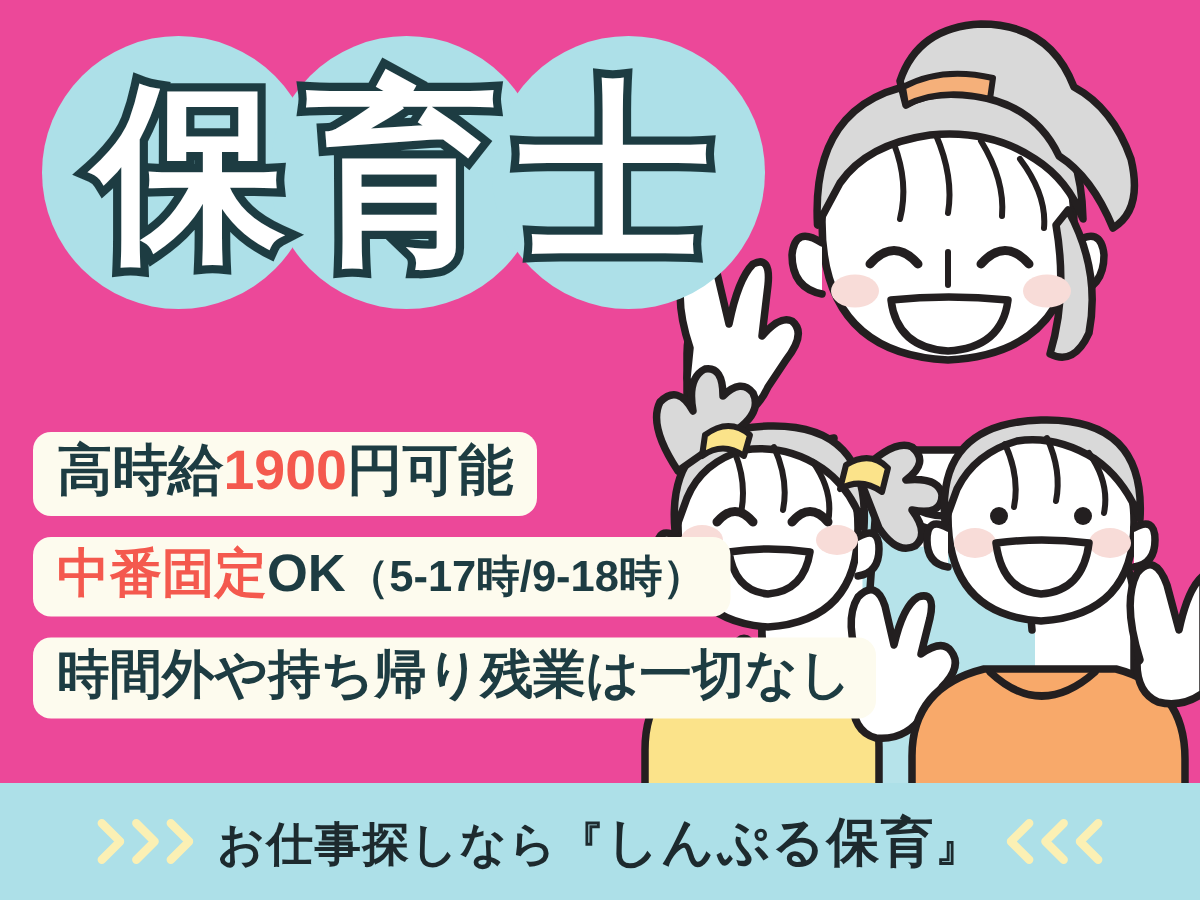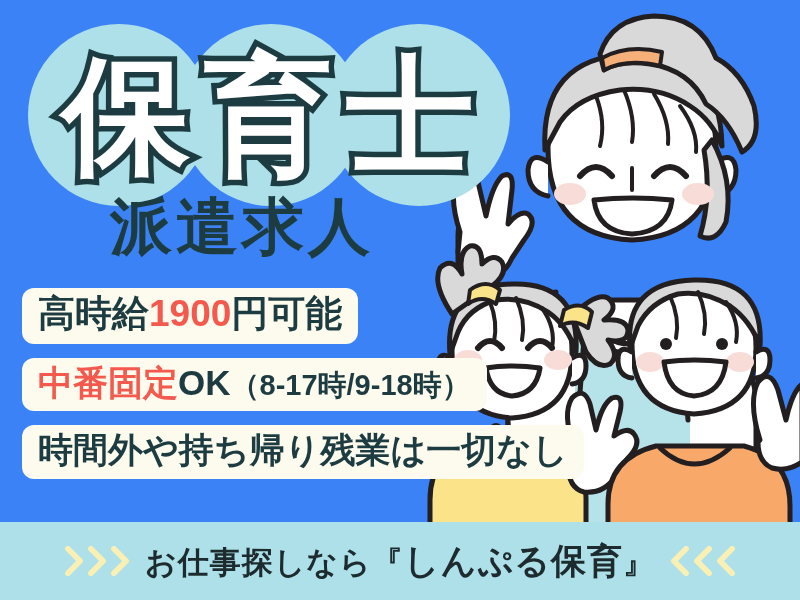--- a/index.html
+++ b/index.html
@@ -117,21 +117,21 @@
     font-weight: 700;
     color: #1d2a2e;
     letter-spacing: 1px;
     white-space: nowrap;
   }
   .bar-text .brand { font-size: 35px; }
 </style>
 </head>
 <body>
 
-<div id="banner" style="background: #3b82f6;">
+<div id="banner" style="background: #ec4899;">
 
   <svg class="art" viewBox="0 0 800 600" xmlns="http://www.w3.org/2000/svg">
     <defs>
       <clipPath id="frameClip">
           <rect x="0" y="0" width="800" height="600"></rect>
         </clipPath>
     </defs>
     <g clip-path="url(#frameClip)" stroke="#231f20" stroke-linecap="round" stroke-linejoin="round" fill="none">
 
       <g>
@@ -267,29 +267,28 @@
   <div class="circles">
     <div class="circle c1" style="background: rgb(173, 224, 232);"></div>
     <div class="circle c2" style="background: rgb(173, 224, 232);"></div>
     <div class="circle c3" style="background: rgb(173, 224, 232);"></div>
   </div>
 
   <div class="title-wrap">
     <div class="title" style="-webkit-text-stroke: 11px rgb(29, 60, 66);">保育士</div>
   </div>
 
-  <div class="subtitle" style="color: rgb(29, 60, 66);">派遣求人</div>
 
   <div class="features">
     <div class="pill p1" style="background: rgb(253, 251, 238);">
       <span class="ln" style="color: rgb(29, 60, 66);"><span>高時給</span><span class="hl" style="color: rgb(244, 89, 78);">1900</span><span>円可能</span></span>
     </div>
     <br>
     <div class="pill p2" style="background: rgb(253, 251, 238);">
-      <span class="ln" style="color: rgb(29, 60, 66);"><span class="hl" style="color: rgb(244, 89, 78);">中番固定</span><span>OK</span><span class=" sm">（8-17時/9-18時）</span></span>
+      <span class="ln" style="color: rgb(29, 60, 66);"><span class="hl" style="color: rgb(244, 89, 78);">中番固定</span><span>OK</span><span class=" sm">（5-17時/9-18時）</span></span>
     </div>
     <br>
     <div class="pill p3" style="background: rgb(253, 251, 238);">
       <span class="ln" style="color: rgb(29, 60, 66); text-align: center;"><span>時間外や持ち帰り残業は一切なし</span></span>
     </div>
   </div>
 
   <div class="bottom-bar" style="background: rgb(173, 224, 232);">
     <div class="chev-group">
       <svg class="chev" viewBox="0 0 20 32" style="color: rgb(251, 240, 180);">

